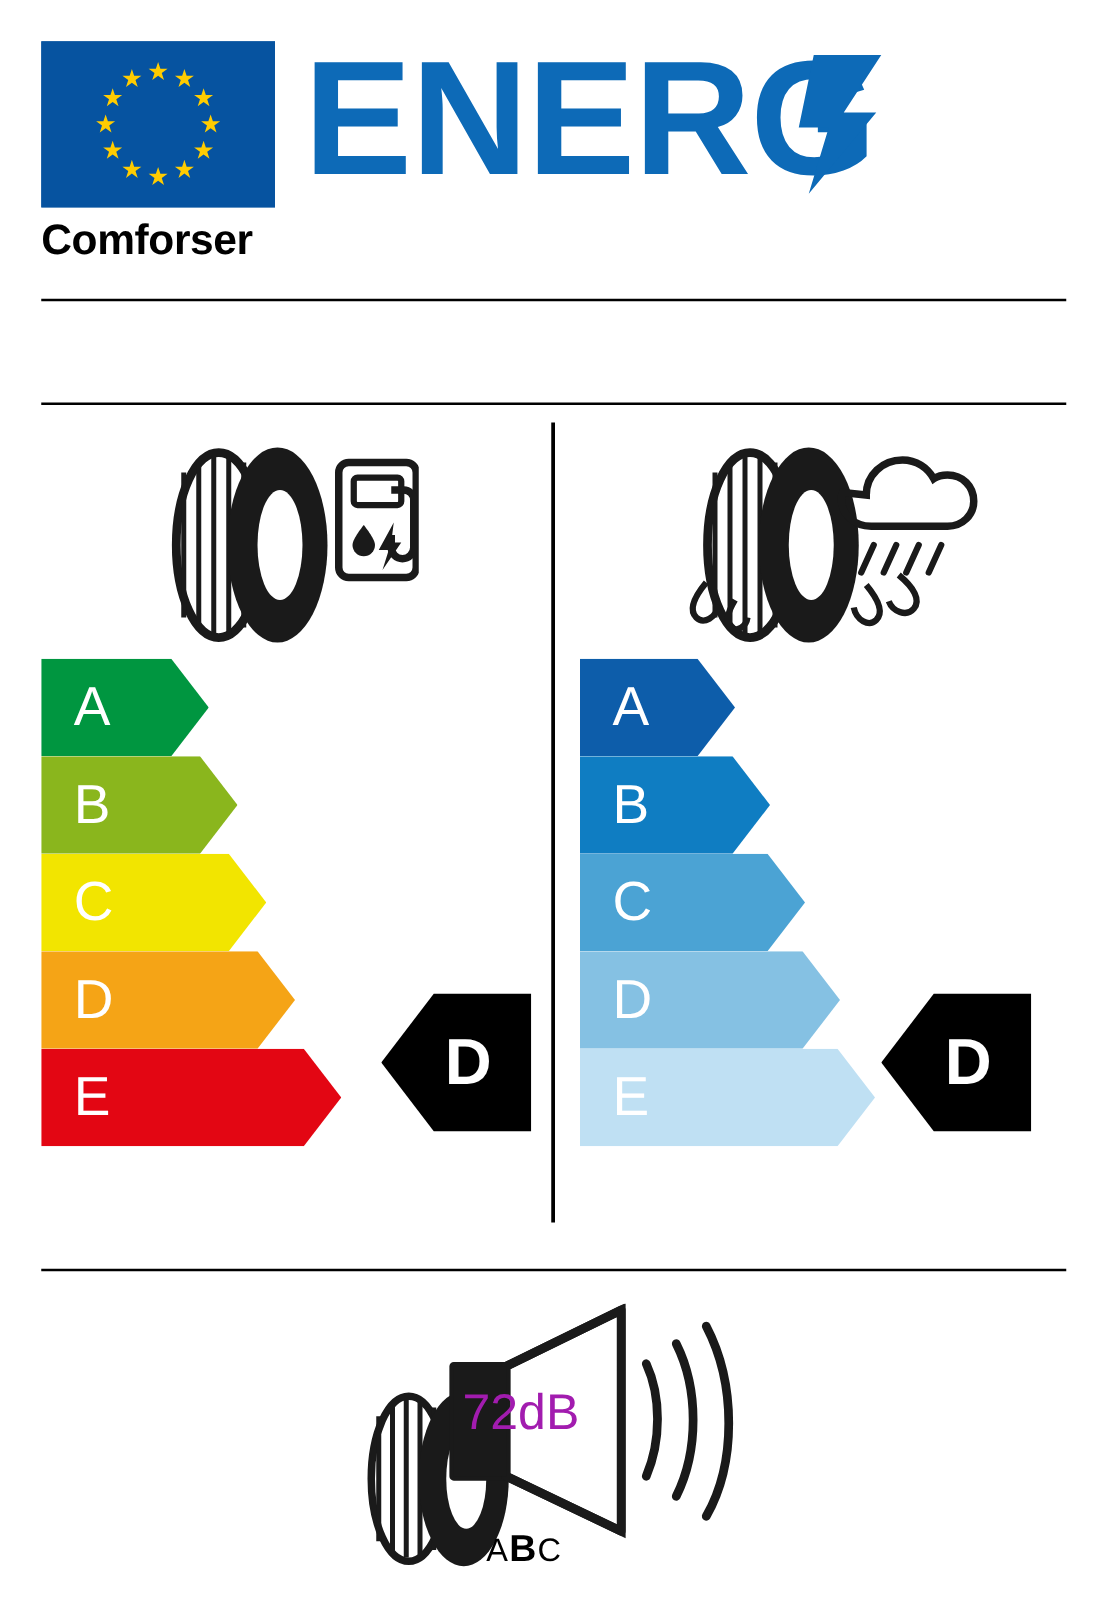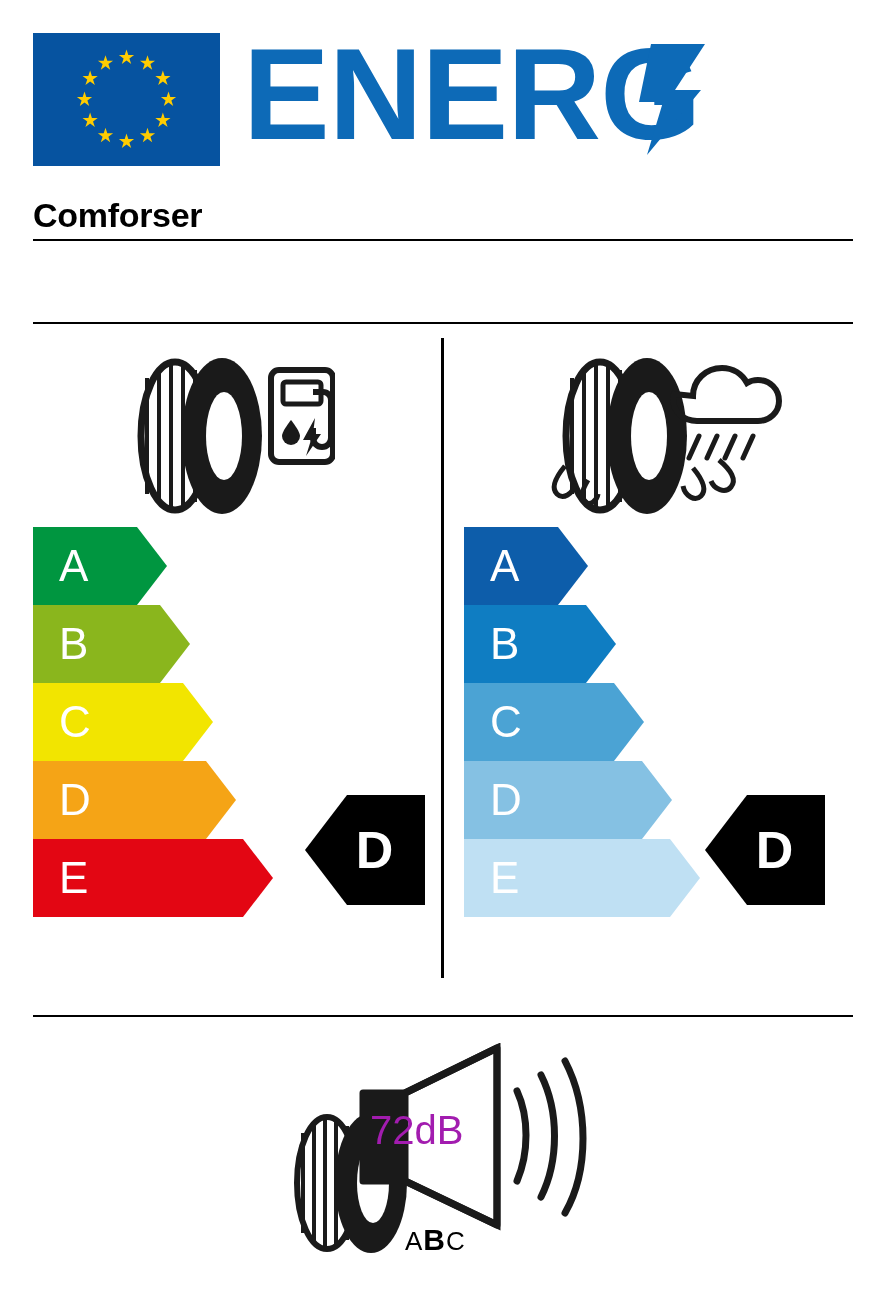--- a/index.html
+++ b/index.html
@@ -39,21 +39,21 @@
     top: 42px;
     width: 470px;
     height: 115px;
   }
   .energ-word svg { display: block; }
 
   
   .brand-name {
     position: absolute;
     left: 33px;
-    top: 196px;
+    top: 173px;
     font-size: 34px;
     font-weight: bold;
     color: #000;
     letter-spacing: -0.3px;
   }
   .rule {
     position: absolute;
     background: #000;
     height: 2px;
   }
@@ -143,21 +143,21 @@
   .noise-db {
     position: absolute;
     left: 370px;
     top: 1108px;
     font-size: 40px;
     color: #a21caf;
     font-family: "Liberation Sans", sans-serif;
   }
   .noise-classes {
     position: absolute;
-    left: 405px;
+    left: 389px;
     top: 1223px;
     font-size: 26px;
     color: #000;
     letter-spacing: 1px;
   }
   .noise-classes .sel {
     font-size: 30px;
     font-weight: bold;
   }
 </style>

